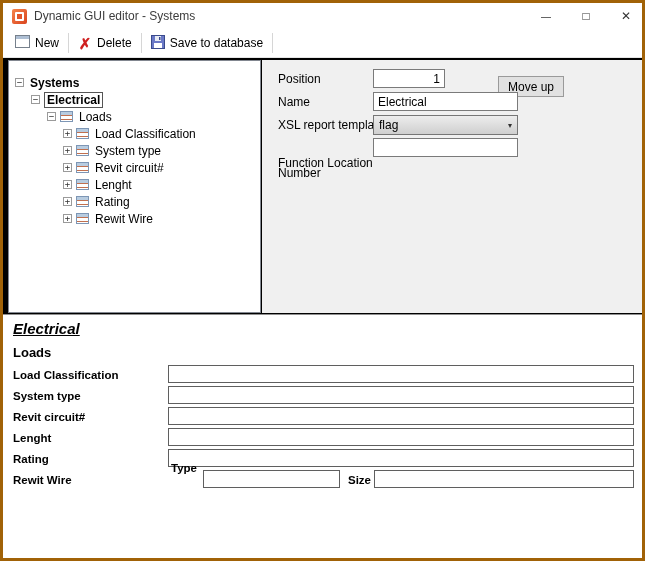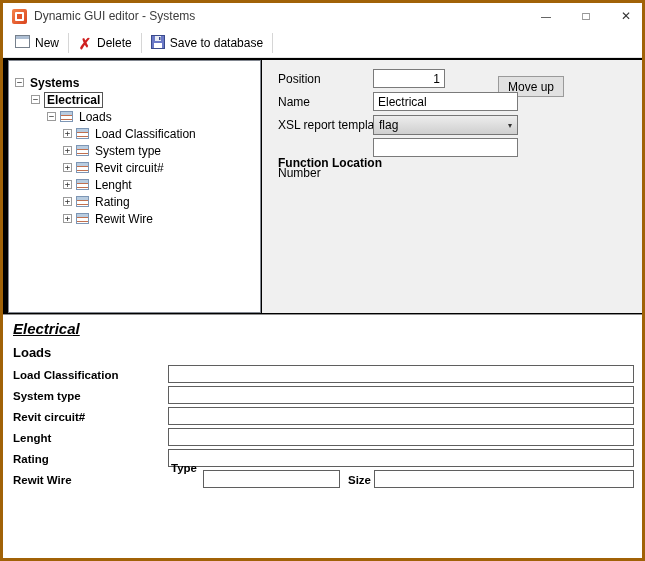--- a/index.html
+++ b/index.html
@@ -180,21 +180,21 @@
 
     <span class="fr-label" style="left:16px; top:35px;">Name</span>
     <input class="tb-input" style="left: 111px; top: 32px; width: 145px;" value="Electrical">
 
     <span class="fr-label" style="left:16px; top:58px;">XSL report template</span>
     <div class="combo" style="left:111px; top:55px;">
       <span>flag</span>
       <span class="arrow"></span>
     </div>
 
-    <span class="fr-label" style="left:16px; top:96px;font-weight:bold;">Function Location</span>
+    <span class="fr-label" style="left:16px; top:96px;">Function Location</span>
     <input class="tb-input" style="left: 111px; top: 78px; width: 145px;" value="">
 
     <span class="fr-label" style="left:16px; top:106px;">Number</span>
   </div>
 
   <div class="preview">
     <span class="pv-title">Electrical</span>
     <span class="pv-group">Loads</span>
 
     <span class="pv-label" style="top:54px;">Load Classification</span>

